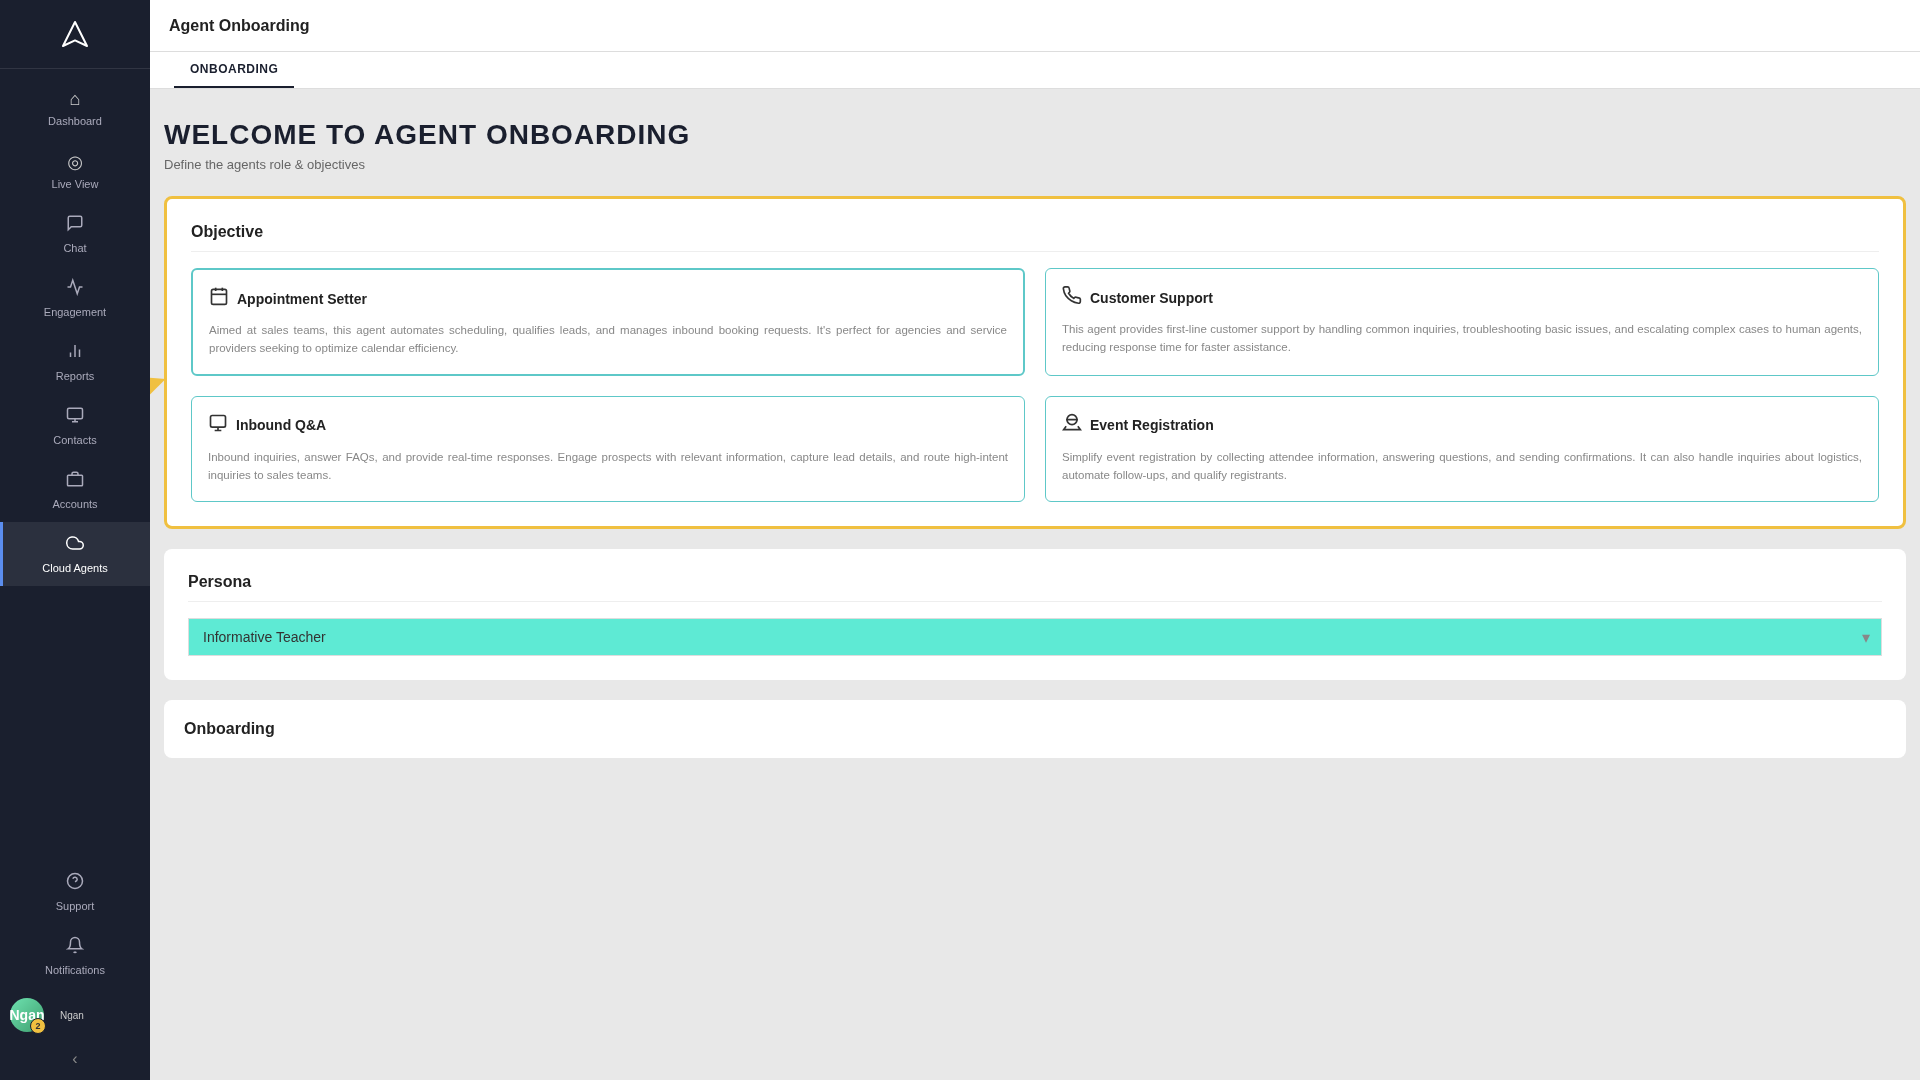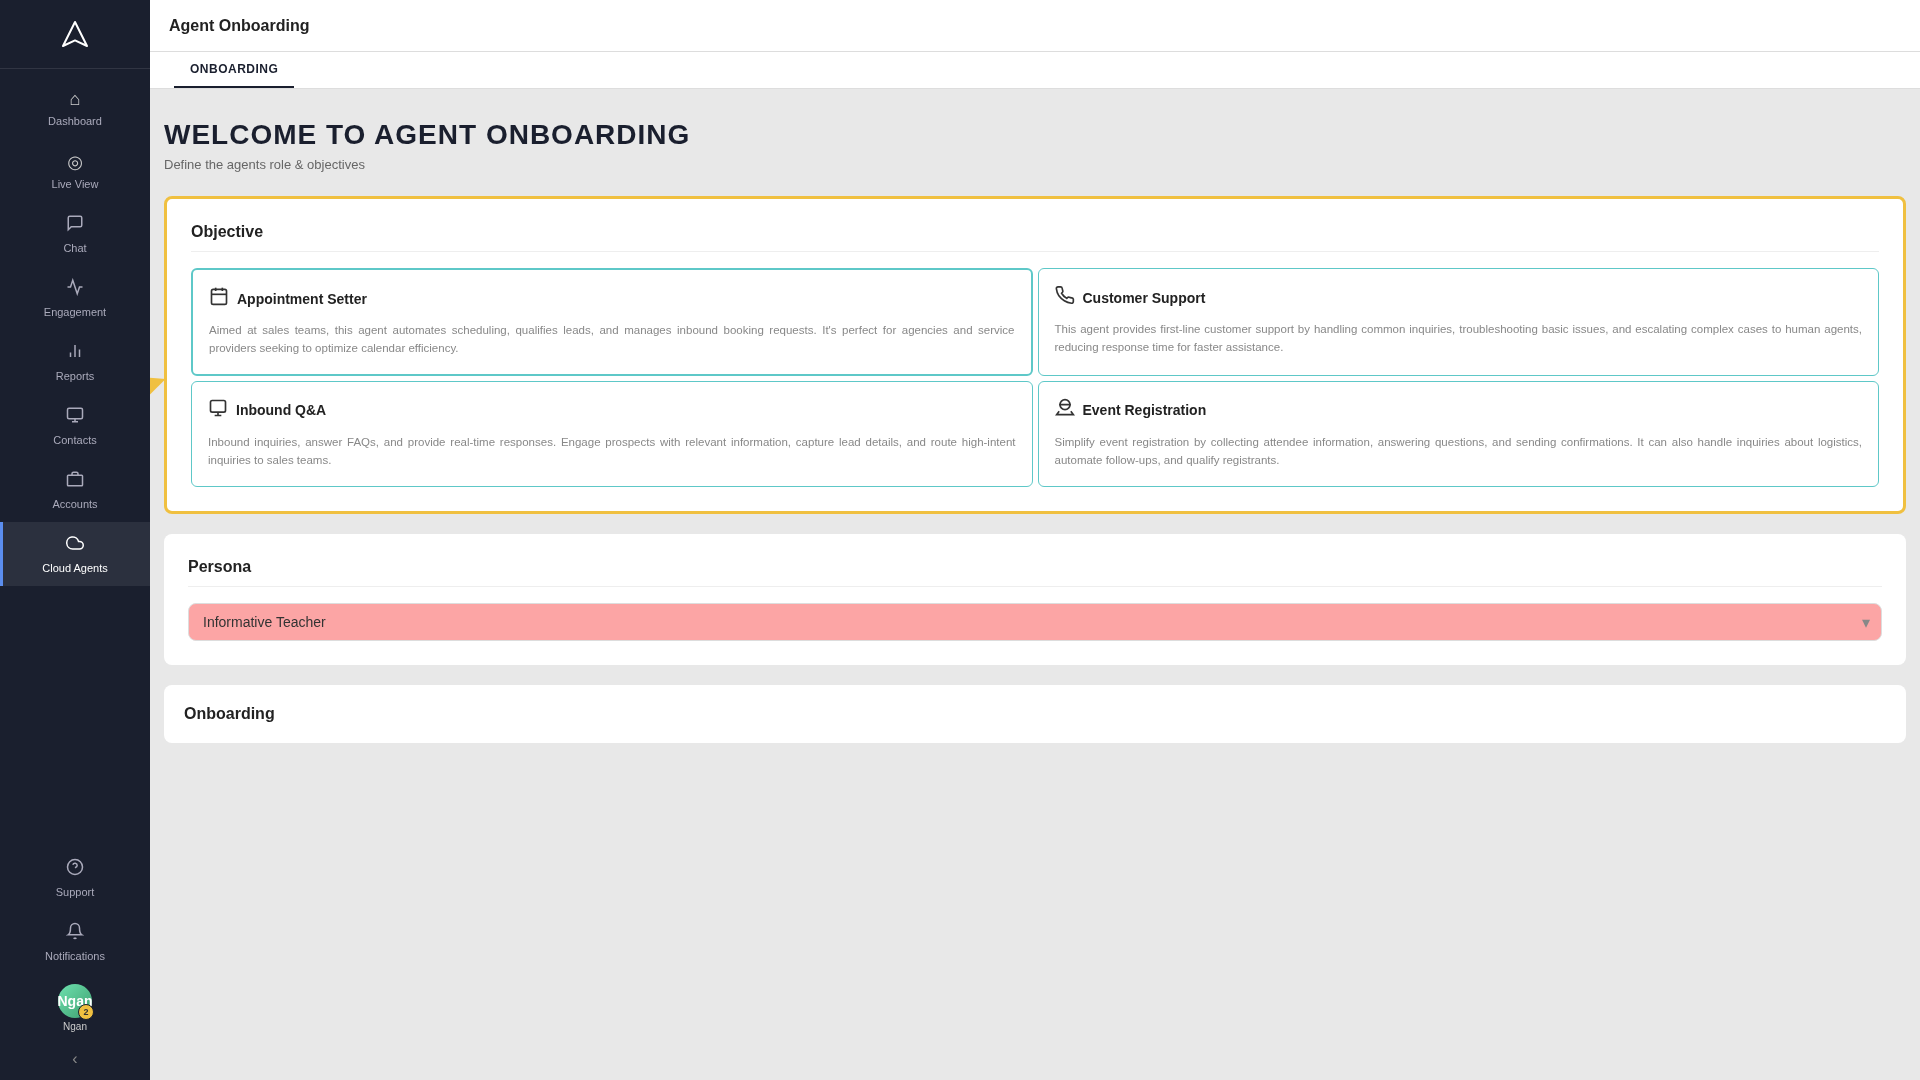--- a/index.html
+++ b/index.html
@@ -37,22 +37,22 @@
     }
     .sidebar-icon { font-size: 18px; color: #ccc; }
     .sidebar-item.active .sidebar-icon { color: #fff; }
     .sidebar-label { color: inherit; font-size: 11px; text-align: center; }
 
     .sidebar-bottom {
       margin-top: auto;
       padding-bottom: 4px;
     }
     .sidebar-user {
-      display: flex; flex-direction: column; align-items: center;
-      padding: 10px; gap: 3px; cursor: pointer;
+      display: flex; align-items: center;
+      padding: 10px; gap: 16px; cursor: pointer;
     }
     .avatar-wrapper { position: relative; display: inline-block; }
     .avatar {
       width: 34px; height: 34px; border-radius: 50%;
       background: linear-gradient(135deg, #6ee2b0, #3e9e6e);
       display: flex; align-items: center; justify-content: center;
       font-size: 14px; font-weight: 600; color: #fff;
     }
     .avatar-badge {
       position: absolute; bottom: -2px; right: -2px;
@@ -107,21 +107,21 @@
       border-radius: 8px;
       border: 3px solid #f0c040;
       padding: 24px;
       margin-bottom: 20px;
       position: relative;
     }
     .section-title { font-size: 16px; font-weight: 600; color: #222; margin-bottom: 16px; border-bottom: 1px solid #eee; padding-bottom: 10px; }
 
     .objectives-grid {
       display: grid; grid-template-columns: 1fr 1fr;
-      gap: 5px;
+      gap: 20px;
     }
     .objective-item {
       border: 1.5px solid #5ec8c8; border-radius: 6px;
       padding: 16px; cursor: pointer; position: relative;
     }
     .objective-item.selected {
       border-color: #5ec8c8; border-width: 2px;
     }
     .objective-header {
       display: flex; align-items: center; gap: 8px;
@@ -141,23 +141,23 @@
 
     
     .persona-card {
       background: #fff; border-radius: 8px; padding: 24px;
       margin-bottom: 20px;
     }
     .form-label { font-size: 12px; color: #666; margin-bottom: 8px; display: block; }
     .select-wrapper { position: relative; }
     .persona-select {
       width: 100%; padding: 10px 14px;
-      border: 1px solid #ddd; border-radius: 8px;
+      border: 1px solid #ddd; border-radius: 0;
       font-size: 14px; color: #333; appearance: none;
-      background: #fca5a5; cursor: pointer;
+      background: #5eead4; cursor: pointer;
     }
     .select-chevron {
       position: absolute; right: 12px; top: 50%; transform: translateY(-50%);
       color: #888; pointer-events: none;
     }
 
     
     .onboarding-card {
       background: #fff; border-radius: 8px; padding: 20px;
       margin-bottom: 20px;

